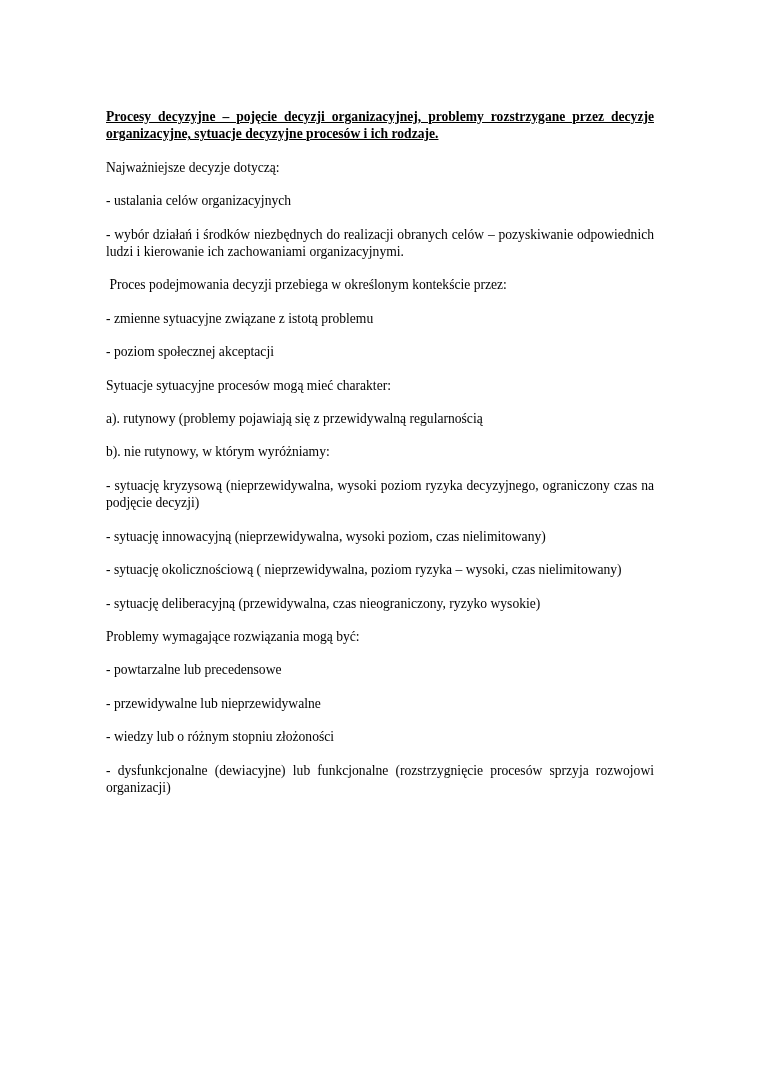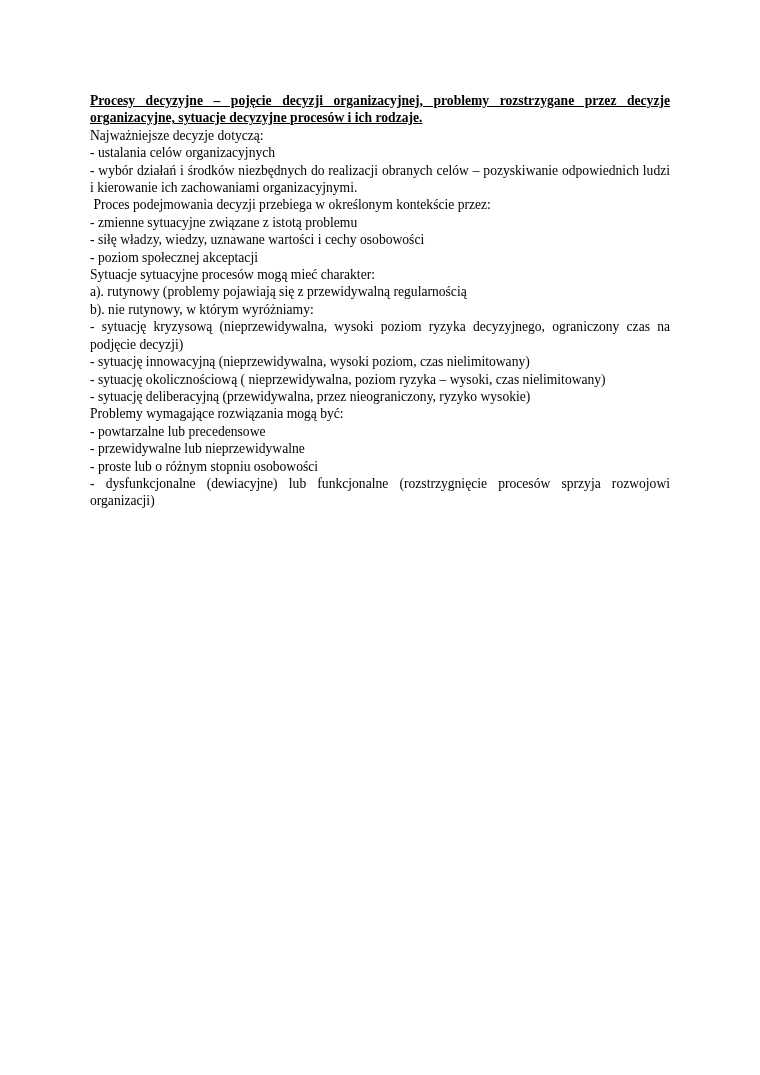--- a/index.html
+++ b/index.html
@@ -17,48 +17,47 @@
     width: 760px;
     height: 1075px;
     background: #ffffff;
     padding: 92px 90px 40px 90px;
     font-family: "Liberation Serif", "DejaVu Serif", serif;
     font-size: 13.6px;
     line-height: 17.4px;
     color: #000000;
   }
   p.para, p.heading {
-    margin: 0;
+    margin: 16px;
     padding: 0;
     text-align: justify;
   }
   p.heading {
     font-weight: bold;
     text-decoration: underline;
   }
 </style>
 </head>
 <body>
 
 <div class="page">
   <p class="heading">Procesy decyzyjne – pojęcie decyzji organizacyjnej, problemy rozstrzygane przez decyzje organizacyjne, sytuacje decyzyjne procesów i ich rodzaje.</p>
   <div id="paragraphs">
       <p class="para">Najważniejsze decyzje dotyczą:</p>
       <p class="para">- ustalania celów organizacyjnych</p>
       <p class="para">- wybór działań i środków niezbędnych do realizacji obranych celów – pozyskiwanie odpowiednich ludzi i kierowanie ich zachowaniami organizacyjnymi.</p>
       <p class="para">&nbsp;Proces podejmowania decyzji przebiega w określonym kontekście przez:</p>
       <p class="para">- zmienne sytuacyjne związane z istotą problemu</p>
-      <p class="para">- siłę władzy, wiedzy, uznawane wartości i cechy osobowości</p>
       <p class="para">- poziom społecznej akceptacji</p>
       <p class="para">Sytuacje sytuacyjne procesów mogą mieć charakter:</p>
       <p class="para">a). rutynowy (problemy pojawiają się z przewidywalną regularnością</p>
       <p class="para">b). nie rutynowy, w którym wyróżniamy:</p>
       <p class="para">- sytuację kryzysową (nieprzewidywalna, wysoki poziom ryzyka decyzyjnego, ograniczony czas na podjęcie decyzji)</p>
       <p class="para">- sytuację innowacyjną (nieprzewidywalna, wysoki poziom, czas nielimitowany)</p>
       <p class="para">- sytuację okolicznościową ( nieprzewidywalna, poziom ryzyka – wysoki, czas nielimitowany)</p>
-      <p class="para">- sytuację deliberacyjną (przewidywalna, przez nieograniczony, ryzyko wysokie)</p>
+      <p class="para">- sytuację deliberacyjną (przewidywalna, czas nieograniczony, ryzyko wysokie)</p>
       <p class="para">Problemy wymagające rozwiązania mogą być:</p>
       <p class="para">- powtarzalne lub precedensowe</p>
       <p class="para">- przewidywalne lub nieprzewidywalne</p>
-      <p class="para">- proste lub o różnym stopniu osobowości</p>
+      <p class="para">- wiedzy lub o różnym stopniu złożoności</p>
       <p class="para">- dysfunkcjonalne (dewiacyjne) lub funkcjonalne (rozstrzygnięcie procesów sprzyja rozwojowi organizacji)</p>
     </div>
 </div>
 
 </body></html>

